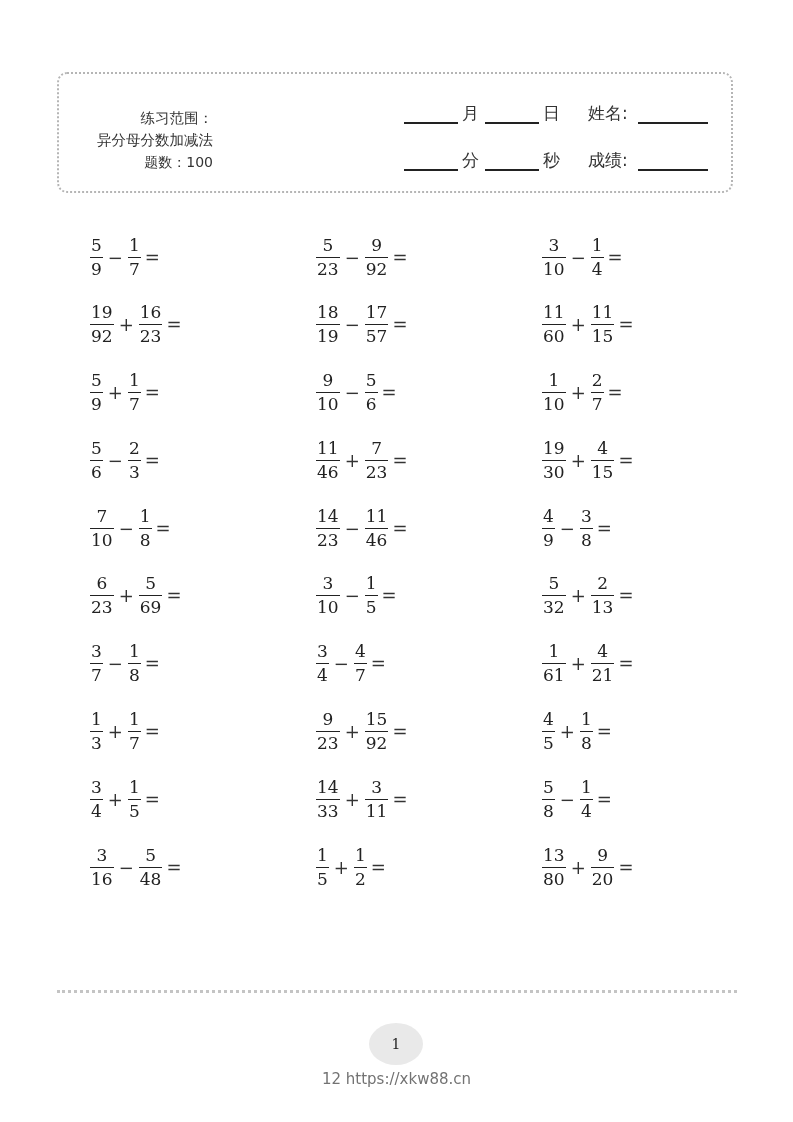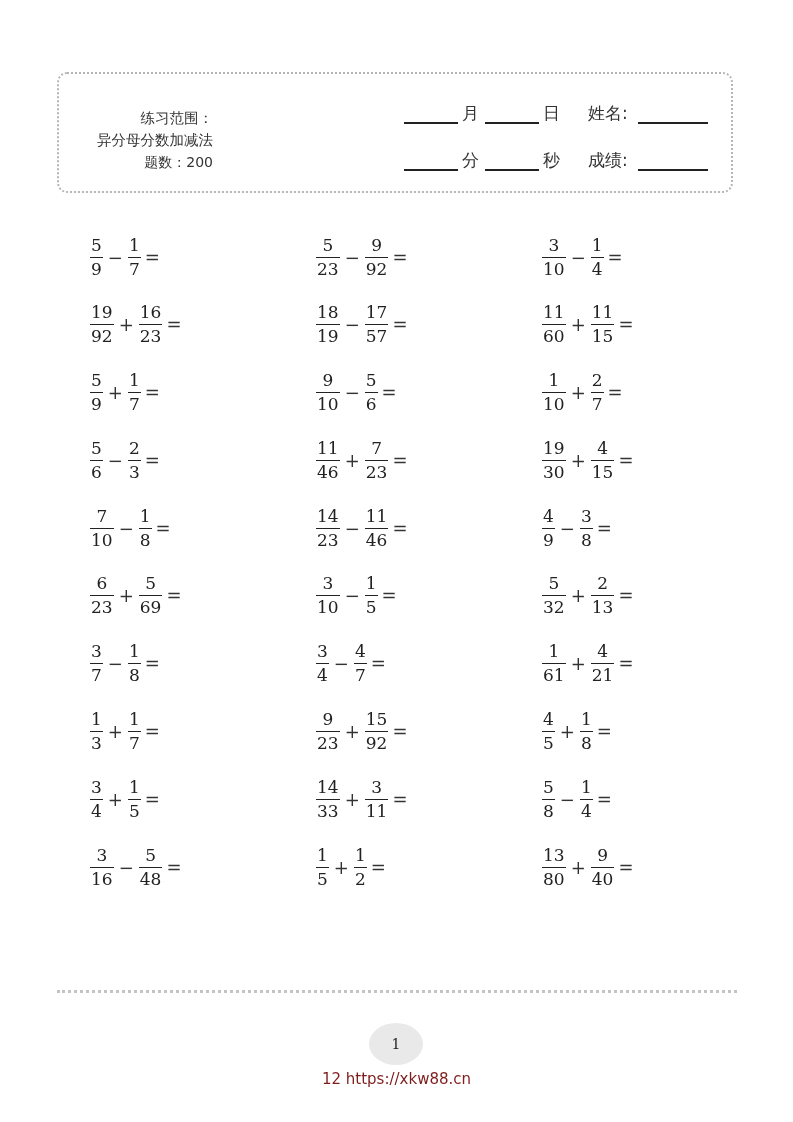--- a/index.html
+++ b/index.html
@@ -27,30 +27,30 @@
   .frac .num { padding: 0 1px 2px; }
   .frac .den { padding: 2px 1px 0; border-top: 1px solid #222; }
   .op { font-size: 18px; margin: 0 5px; color: #333; }
   .eq { font-size: 18px; margin-left: 4px; color: #333; }
 
   .footer-line { position: absolute; left: 57px; top: 990px; width: 680px; border-top: 3px dotted #c4c4c4; }
   .page-badge { position: absolute; left: 369px; top: 1023px; width: 54px; height: 42px; border-radius: 50%;
                 background: #e9e9e9; display: flex; align-items: center; justify-content: center;
                 font-size: 14px; color: #222; }
   .watermark { position: absolute; left: 0; width: 793px; top: 1070px; text-align: center;
-               font-family: "DejaVu Sans", "Liberation Sans", sans-serif; font-size: 15px; color: #7f1d1d; }
+               font-family: "DejaVu Sans", "Liberation Sans", sans-serif; font-size: 15px; color: #737373; }
 </style>
 </head>
 <body>
 
 <div class="header-box">
   <div class="header-left">
     <div>练习范围：</div>
     <div>异分母分数加减法</div>
-    <div class="count">题数：200</div>
+    <div class="count">题数：100</div>
   </div>
   <div class="header-right">
     <div class="hrow">
       <span class="blank b-short"></span>
       <span class="unit">月</span>
       <span class="blank b-short"></span>
       <span class="unit">日</span>
       <span class="gap"></span>
       <span class="unit">姓名:</span>
       <span class="blank b-long"></span>
@@ -436,21 +436,21 @@
          <span class="eq">=</span>
       </div>
       <div class="cell">
         <span class="frac">
            <span class="num">13</span>
            <span class="den">80</span>
          </span>
          <span class="op">+</span>
          <span class="frac">
            <span class="num">9</span>
-           <span class="den">40</span>
+           <span class="den">20</span>
          </span>
          <span class="eq">=</span>
       </div>
     </div>
   </div>
 
 <div class="footer-line"></div>
 <div class="page-badge">1</div>
 <div class="watermark">12 https://xkw88.cn</div>
 

